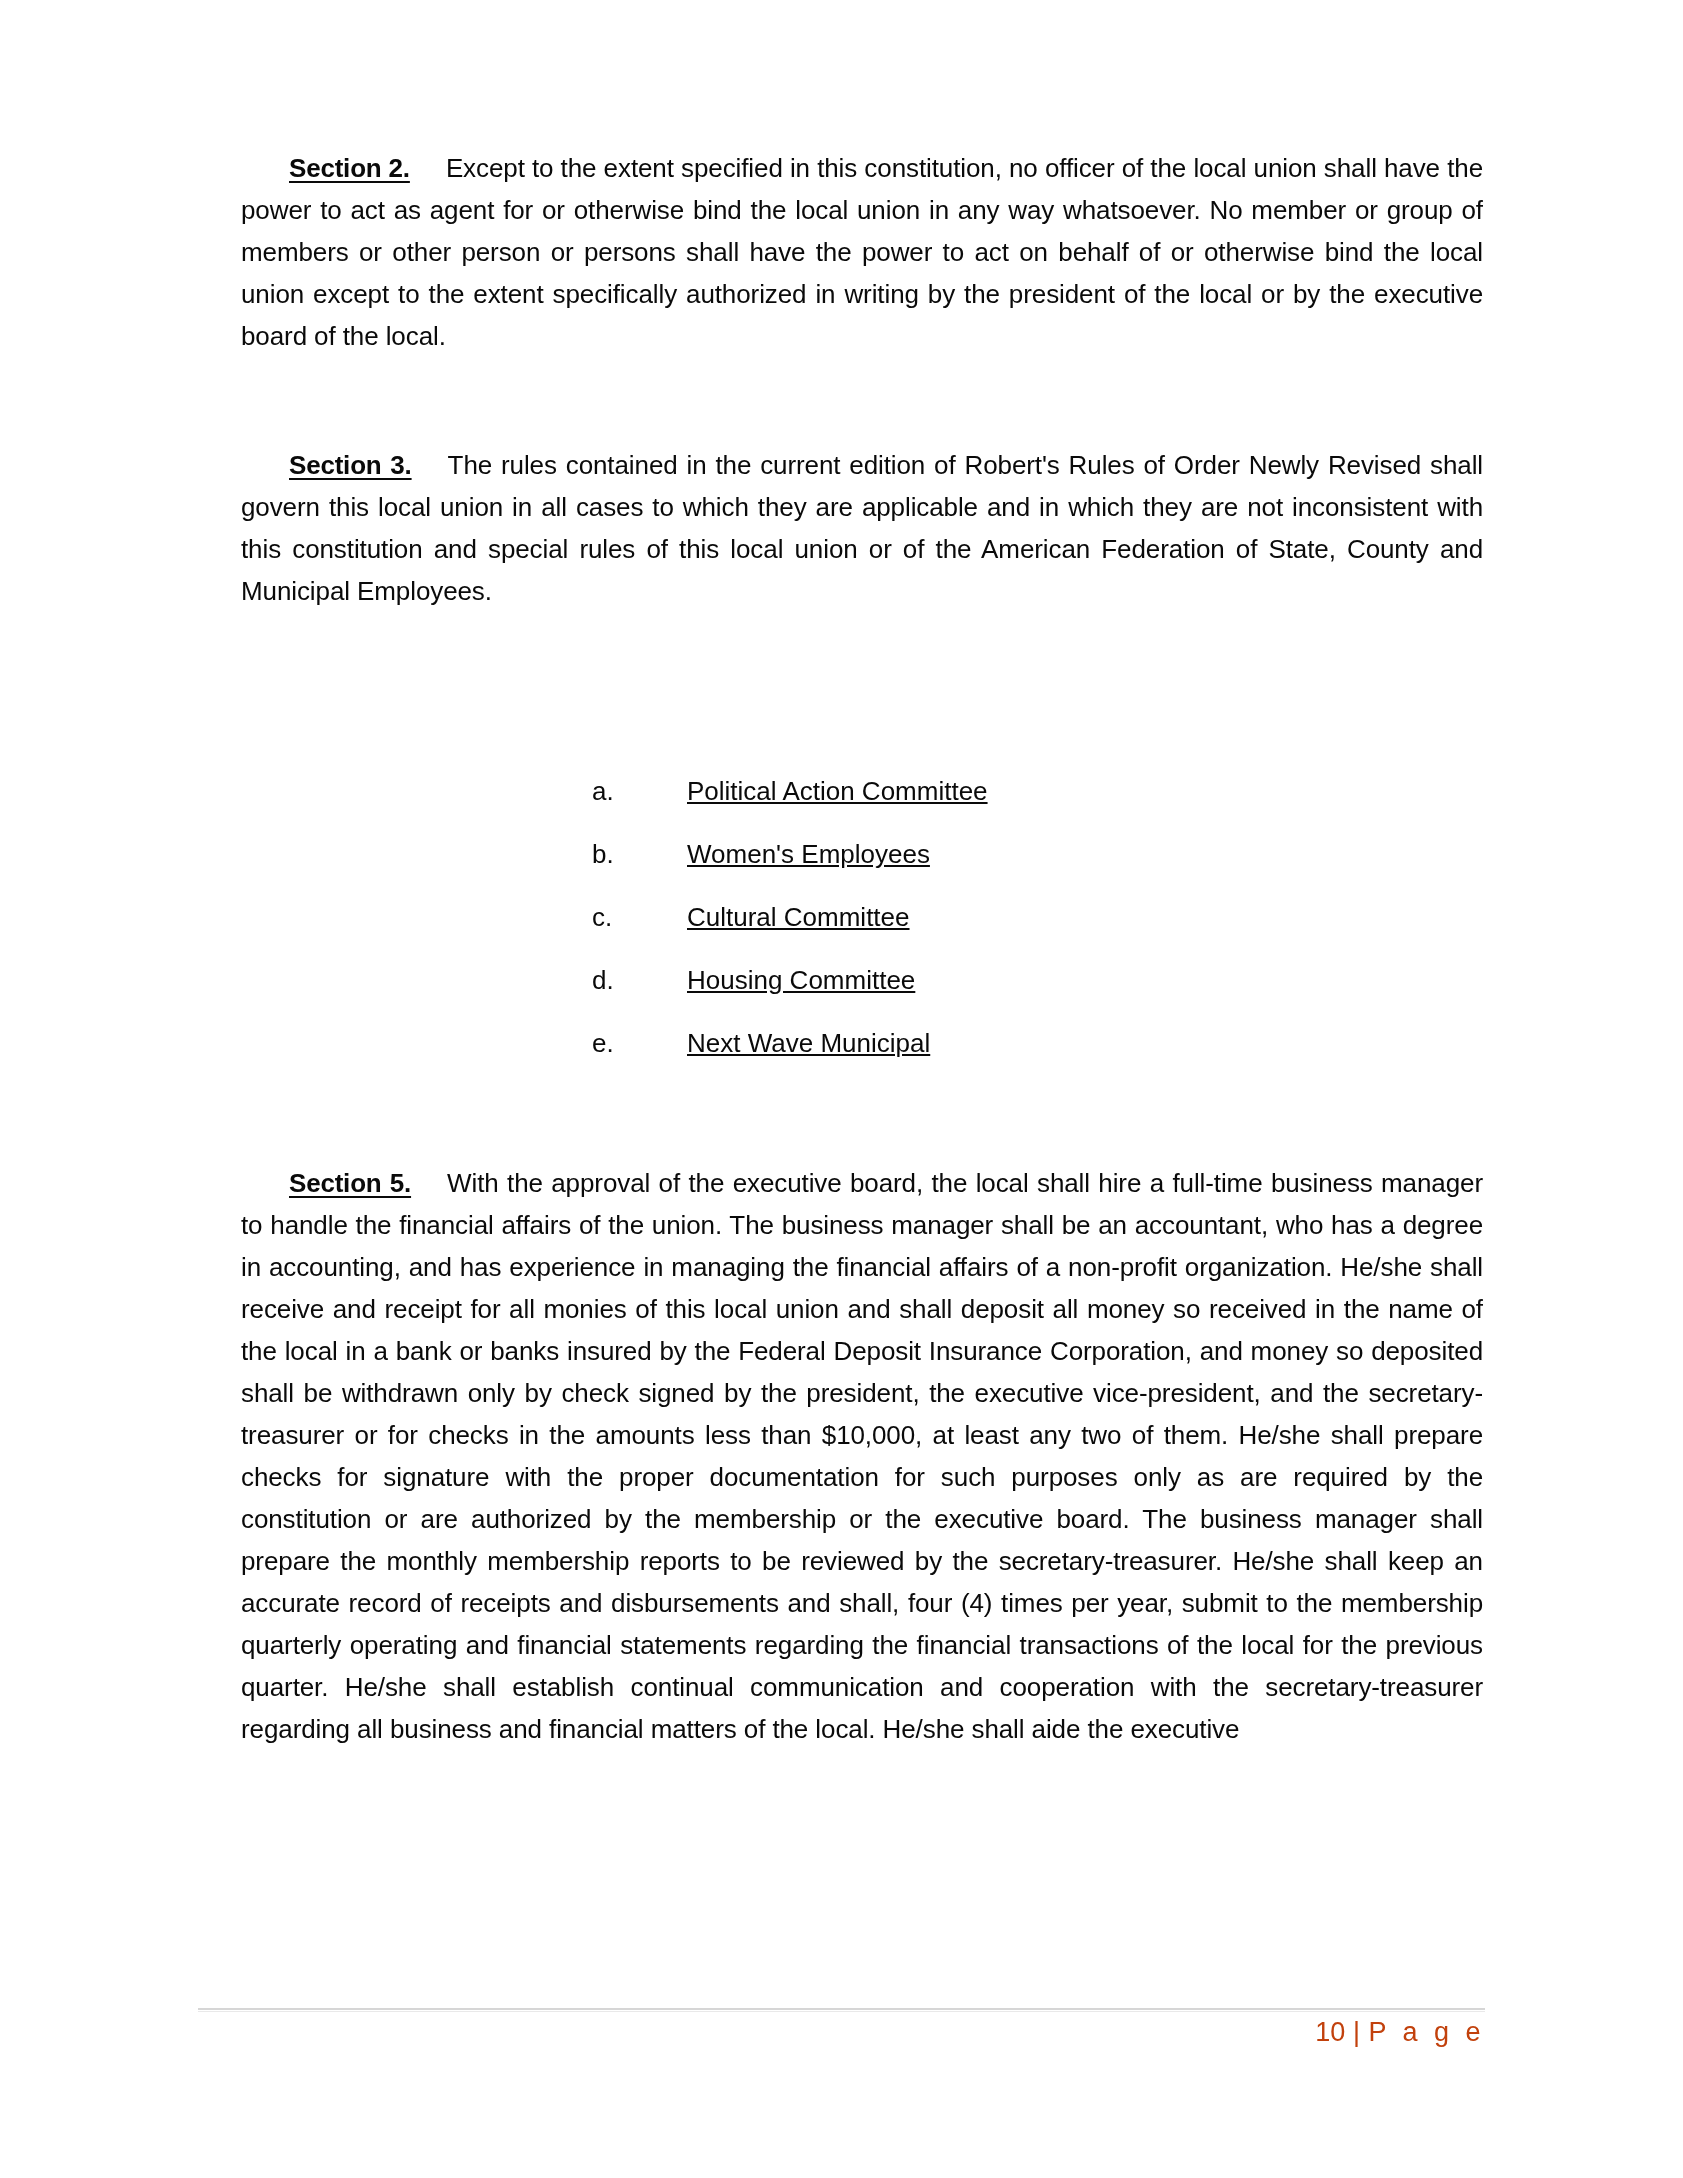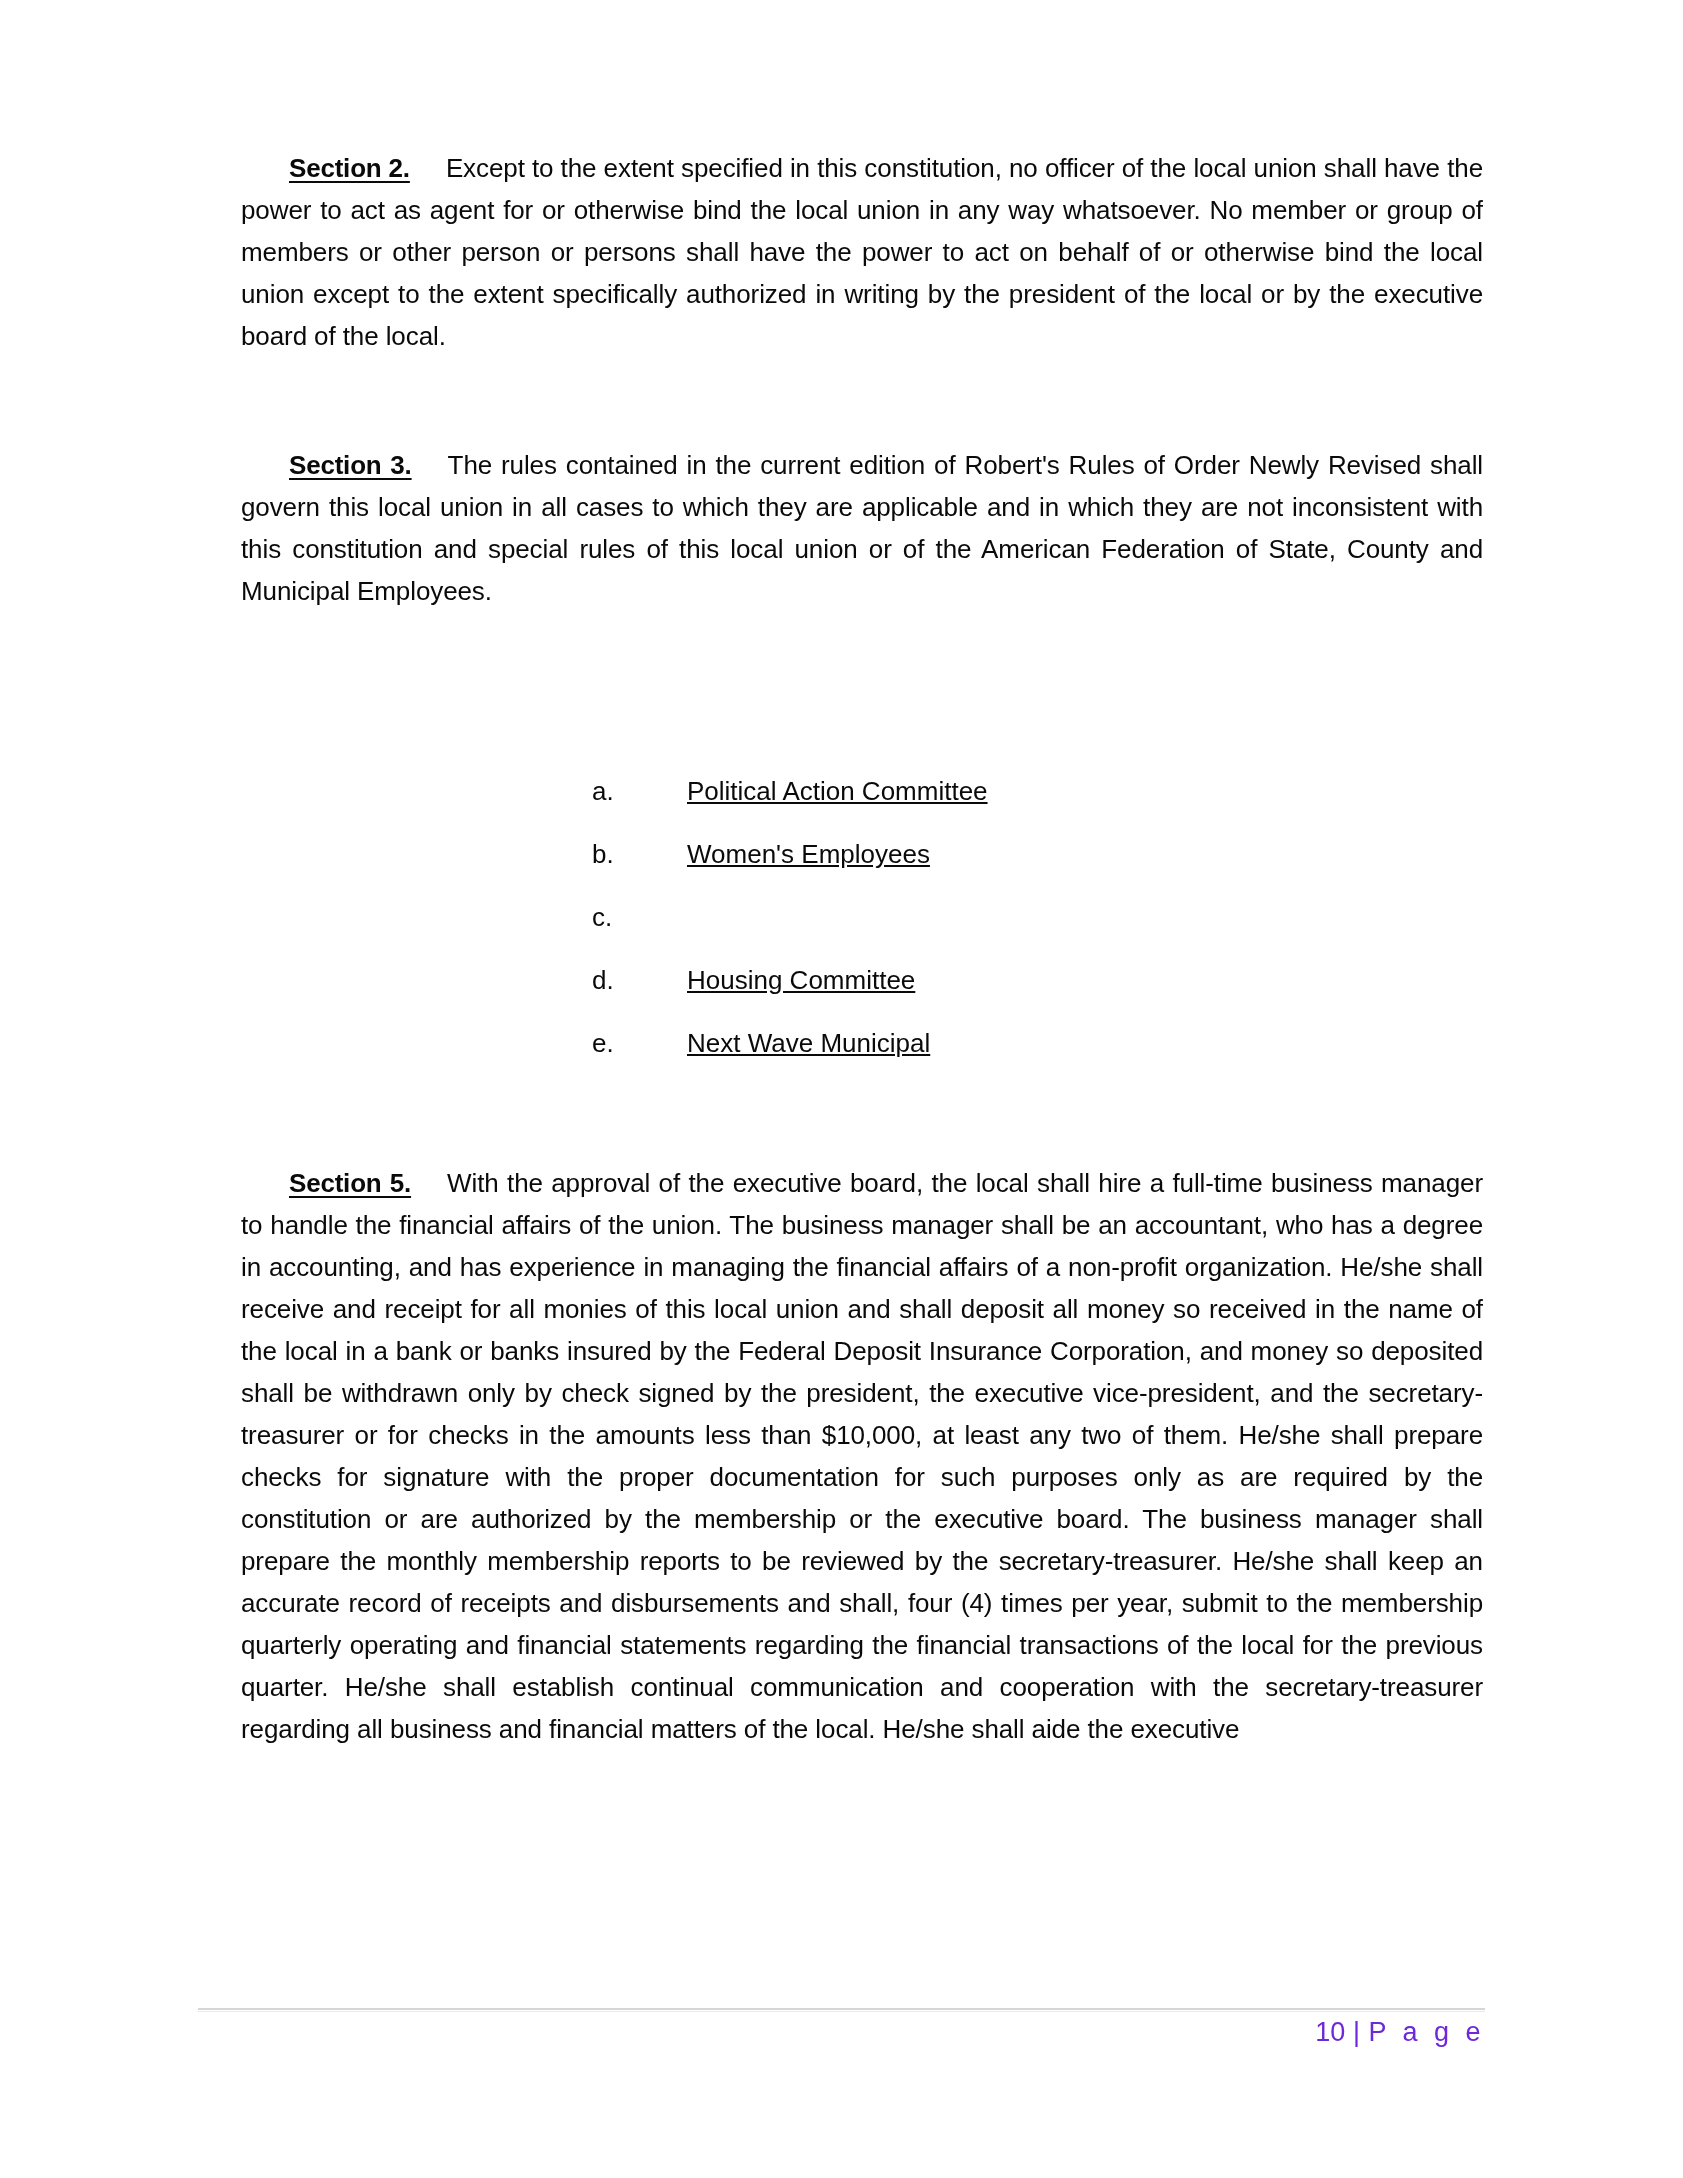--- a/index.html
+++ b/index.html
@@ -99,21 +99,21 @@
     width: 1287px;
     height: 1px;
     background: #e9e9e9;
   }
   .footer {
     position: absolute;
     right: 198px;
     top: 2015px;
     font-size: 27px;
     line-height: 34px;
-    color: #6d28d9;
+    color: #c2410c;
     white-space: nowrap;
   }
   .footer .pg-num { letter-spacing: 0px; }
   .footer .pg-sep { letter-spacing: 1px; }
   .footer .pg-word { letter-spacing: 4.5px; }
 </style>
 </head>
 <body>
 
 <div class="page">
@@ -139,20 +139,21 @@
       <li>
         <span class="marker">a.</span>
         <span class="label">Political Action Committee</span>
       </li>
       <li>
         <span class="marker">b.</span>
         <span class="label">Women's Employees</span>
       </li>
       <li>
         <span class="marker">c.</span>
+        <span class="label">Cultural Committee</span>
       </li>
       <li>
         <span class="marker">d.</span>
         <span class="label">Housing Committee</span>
       </li>
       <li>
         <span class="marker">e.</span>
         <span class="label">Next Wave Municipal</span>
       </li>
     </ul>

